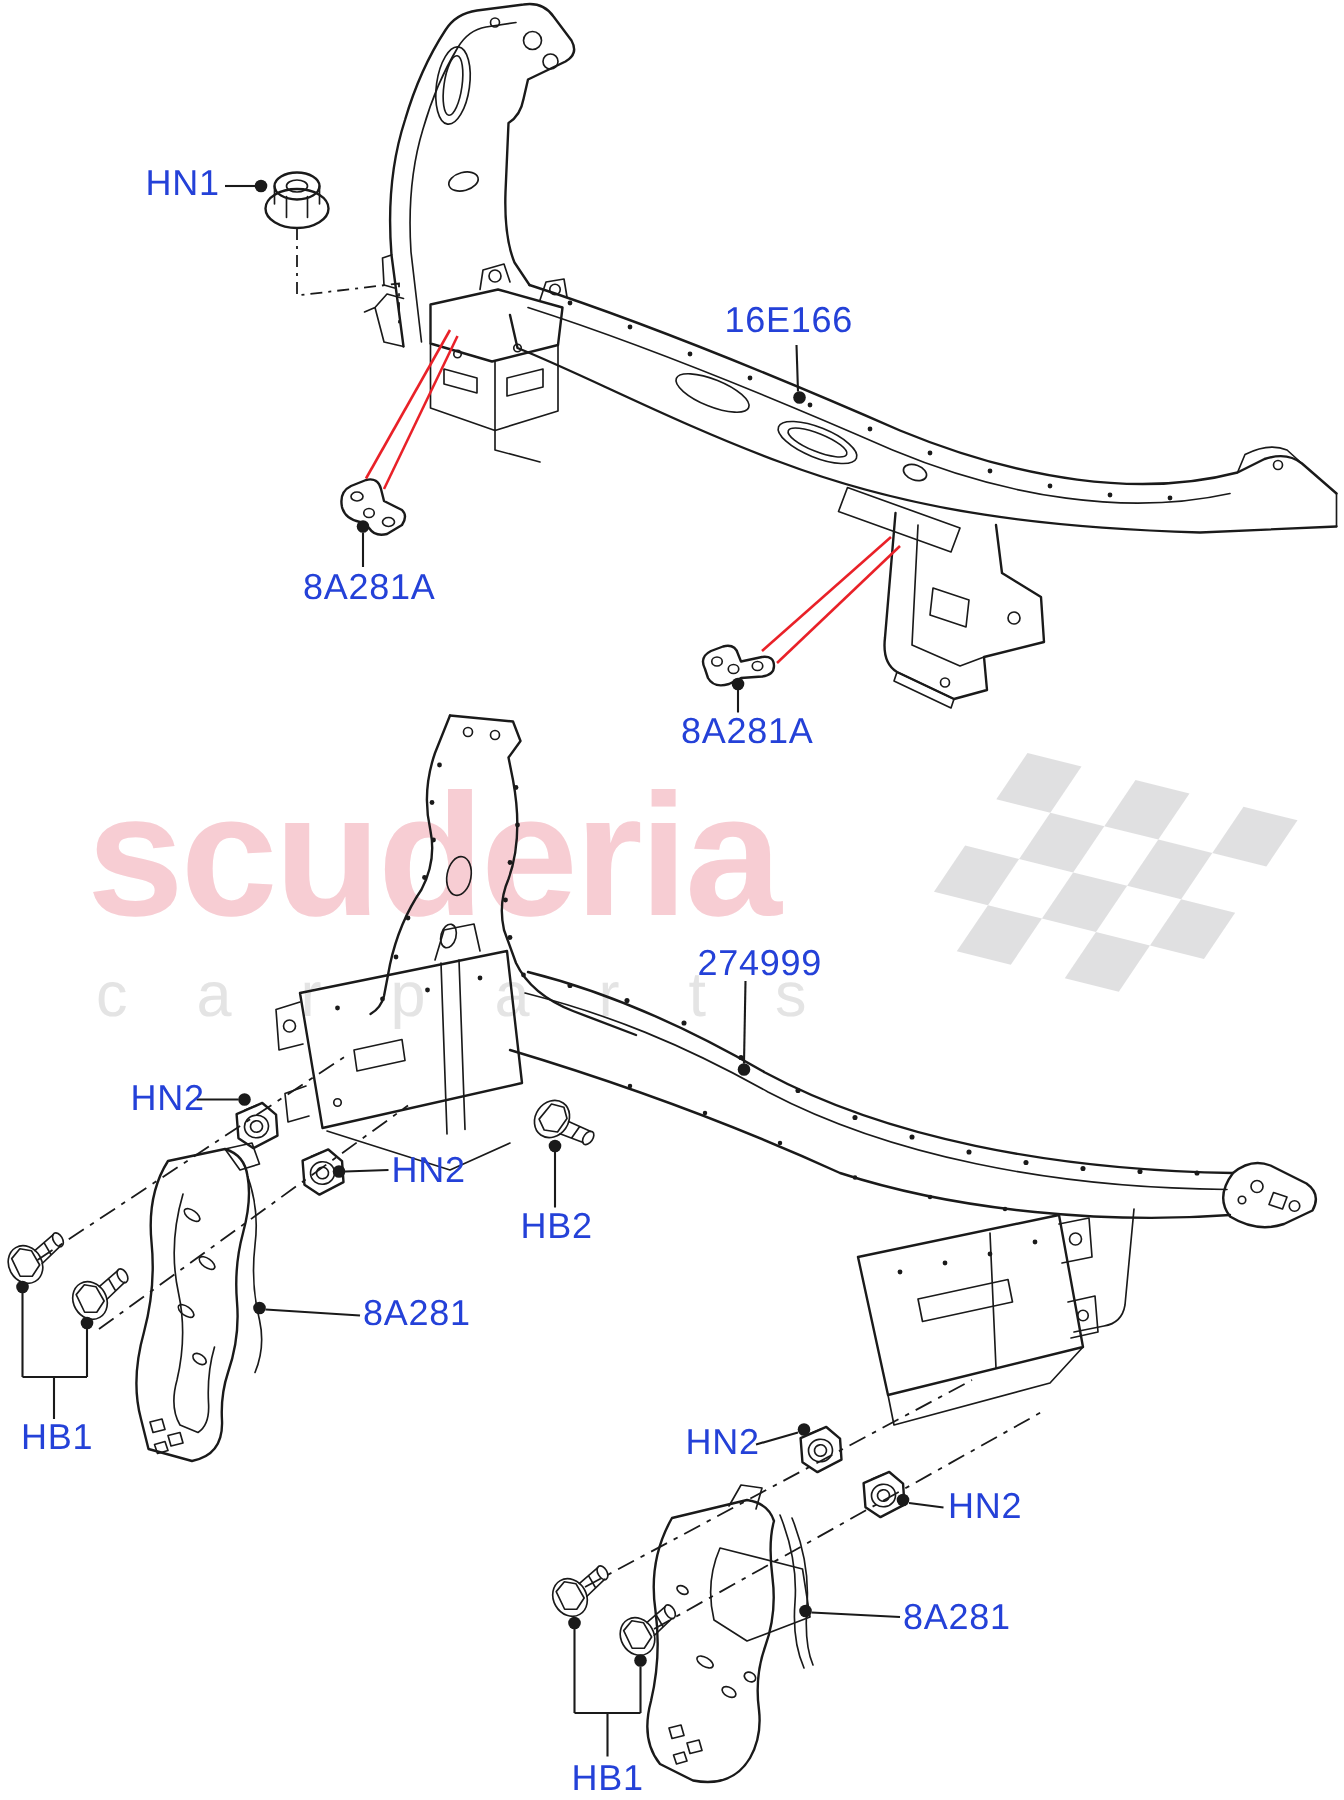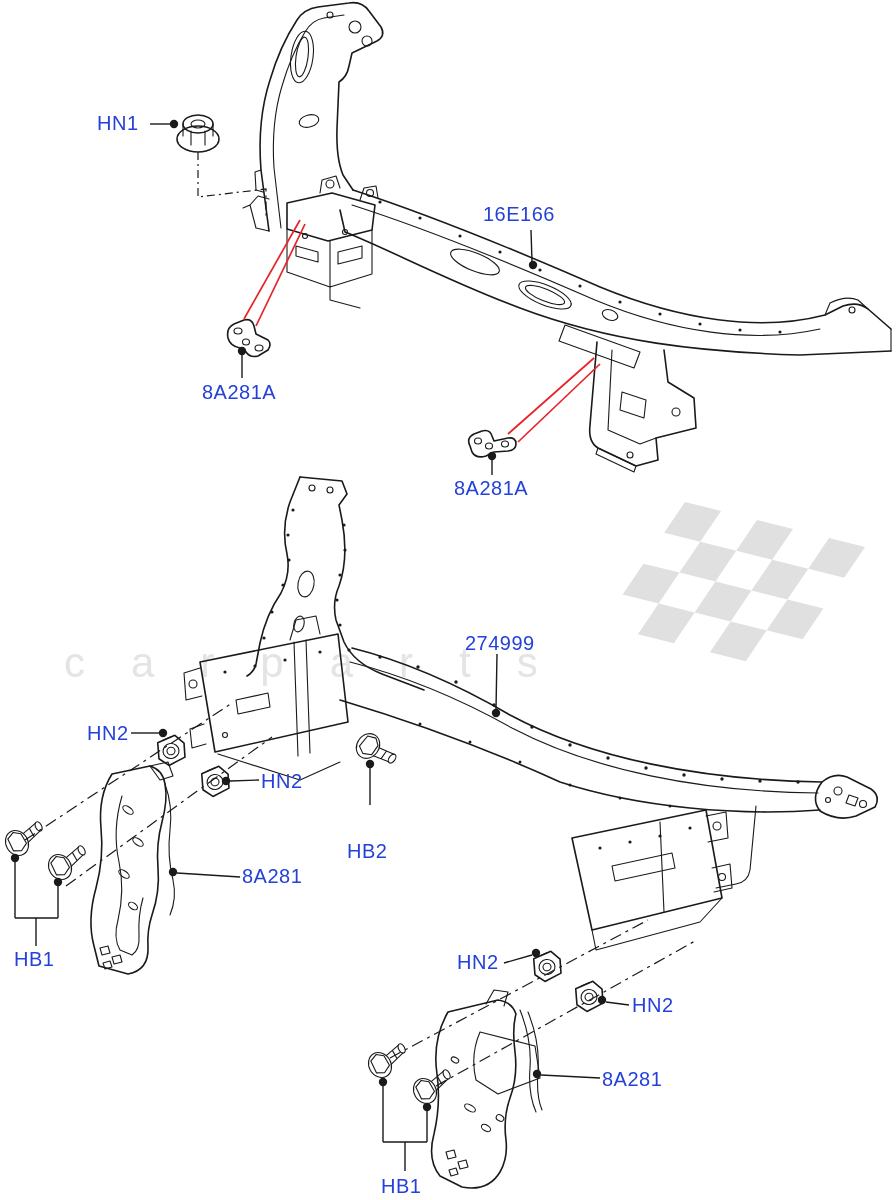--- a/index.html
+++ b/index.html
@@ -7,37 +7,38 @@
     --watermark_pink:#f7cdd3; --watermark_gray:#e4e4e4; --flag_gray:#dadadc; --background:#ffffff;
   }
   html,body{margin:0;padding:0;}
   .stage{position:relative;width:896px;height:1200px;background:var(--background);overflow:hidden;
          font-family:"Liberation Sans",sans-serif;}
   .wm-brand{position:absolute;left:58px;top:512px;font-size:116px;font-weight:bold;
             letter-spacing:-2px;color:var(--watermark_pink);line-height:1;user-select:none;}
   .wm-letters{position:absolute;left:64px;top:642px;font-size:42px;font-weight:normal;
             letter-spacing:46px;color:var(--watermark_gray);line-height:1;user-select:none;}
   svg.diagram{position:absolute;left:0;top:0;}
-  .part-label{position:absolute;font-size:20px;line-height:22px;color:var(--label_blue);
+  .part-label{position:absolute;font-size:24px;line-height:22px;color:var(--label_blue);
               letter-spacing:0.5px;white-space:nowrap;cursor:pointer;}
   .ln{stroke:var(--line_black);stroke-width:1.6;fill:none;stroke-linejoin:round;stroke-linecap:round;}
   .ln2{stroke:var(--line_black);stroke-width:1.1;fill:none;stroke-linejoin:round;stroke-linecap:round;}
   .leader{stroke:var(--line_black);stroke-width:1.4;fill:none;}
   .dash{stroke:var(--line_black);stroke-width:1.2;fill:none;stroke-dasharray:12 5 3 5;}
   .dash2{stroke:var(--line_black);stroke-width:1.2;fill:none;stroke-dasharray:8 4 2 4;}
   .red{stroke:var(--leader_red);stroke-width:1.7;fill:none;}
   .dot{fill:var(--line_black);stroke:none;}
   .rivet{fill:var(--line_black);stroke:none;}
   .flagcell{fill:var(--flag_gray);opacity:0.85;}
 </style>
 </head>
 <body>
 
 <div class="stage">
 
+  <div class="wm-brand">scuderia</div>
   <div class="wm-letters">carparts</div>
 
   <svg class="diagram" width="896" height="1200" viewBox="0 0 896 1200">
 
     <g transform="translate(685,502) skewY(14) skewX(-30)">
       <rect class="flagcell" x="0" y="0" width="36" height="36"></rect>
       <rect class="flagcell" x="0" y="72" width="36" height="36"></rect>
       <rect class="flagcell" x="36" y="36" width="36" height="36"></rect>
       <rect class="flagcell" x="36" y="108" width="36" height="36"></rect>
       <rect class="flagcell" x="72" y="0" width="36" height="36"></rect>
@@ -307,20 +308,20 @@
     </g>
   </svg>
 
   <div class="part-label" style="left:97px;top:112px">HN1</div>
   <div class="part-label" style="left:483px;top:203px">16E166</div>
   <div class="part-label" style="left:202px;top:381px">8A281A</div>
   <div class="part-label" style="left:454px;top:477px">8A281A</div>
   <div class="part-label" style="left:465px;top:632px">274999</div>
   <div class="part-label" style="left:87px;top:722px">HN2</div>
   <div class="part-label" style="left:261px;top:770px">HN2</div>
-  <div class="part-label" style="left:347px;top:840px">HB2</div>
+  <div class="part-label" style="left:347px;top:807px">HB2</div>
   <div class="part-label" style="left:242px;top:865px">8A281</div>
   <div class="part-label" style="left:14px;top:948px">HB1</div>
   <div class="part-label" style="left:457px;top:951px">HN2</div>
   <div class="part-label" style="left:632px;top:994px">HN2</div>
   <div class="part-label" style="left:602px;top:1068px">8A281</div>
   <div class="part-label" style="left:381px;top:1175px">HB1</div>
 </div>
 
 </body></html>

